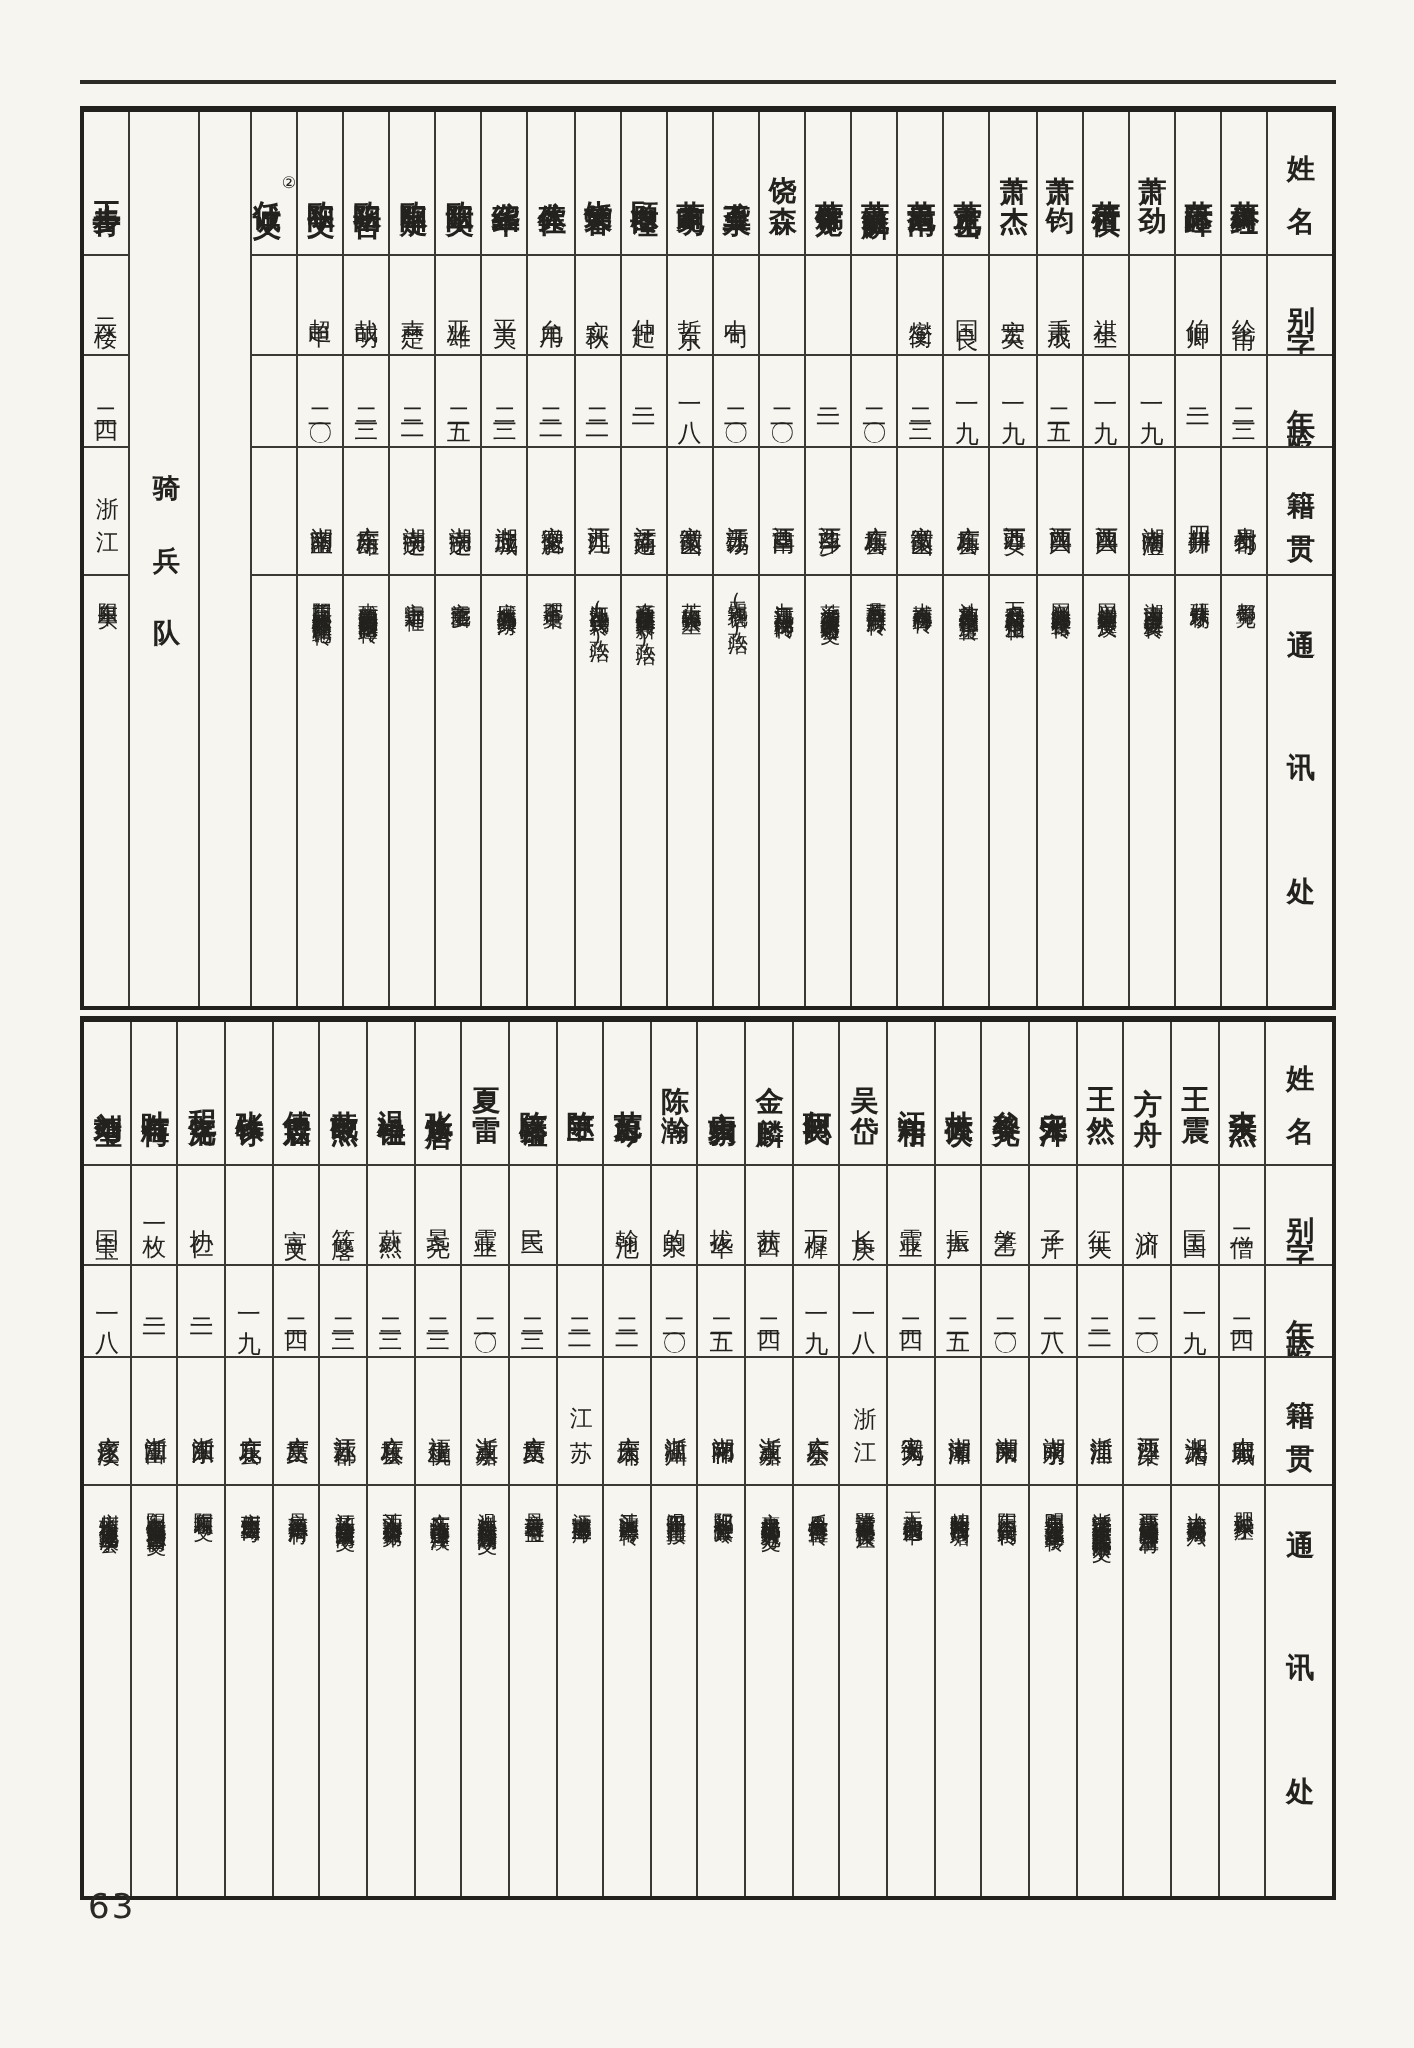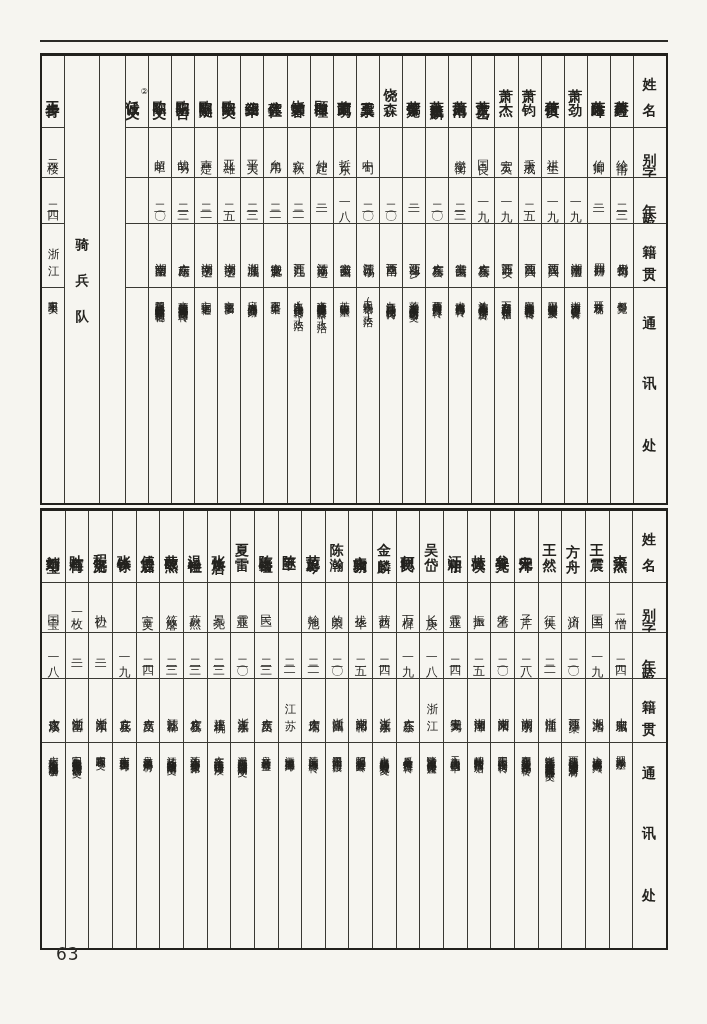--- a/index.html
+++ b/index.html
@@ -55,21 +55,21 @@
   .addr-t{font-size:10px;line-height:11px;letter-spacing:0.8px;max-height:100%;}
   .marker-t{font-size:8px;letter-spacing:0;}
   .h-t{font-weight:700;font-size:14px;}
   .h-name{letter-spacing:26px;}
   .h-byname{letter-spacing:11px;}
   .h-age{letter-spacing:8px;}
   .h-native{letter-spacing:22px;}
   .h-address{letter-spacing:62px;}
   .unit-t{font-size:13.5px;font-weight:700;letter-spacing:36px;}
   .page-number{
-    position:absolute;left:56px;top:944px;
+    position:absolute;left:44px;top:944px;
     font-size:17px;letter-spacing:1px;color:#2a2925;
   }
 </style>
 </head>
 <body>
 
 <div class="page">
   <div class="top-rule"></div>
   <div class="rtable" id="table-top">
       <div class="col hcol">

